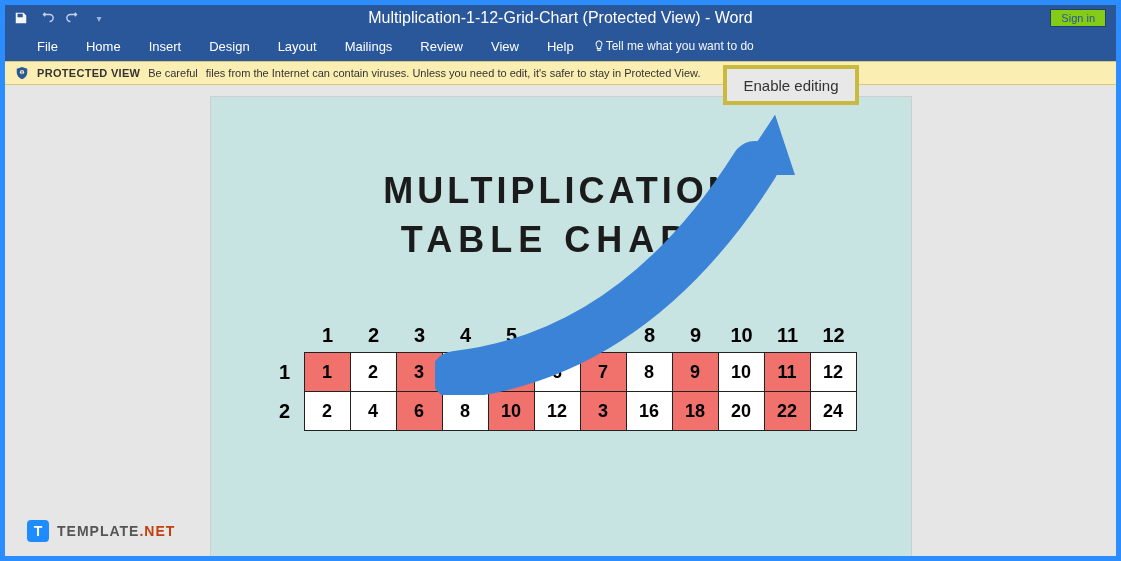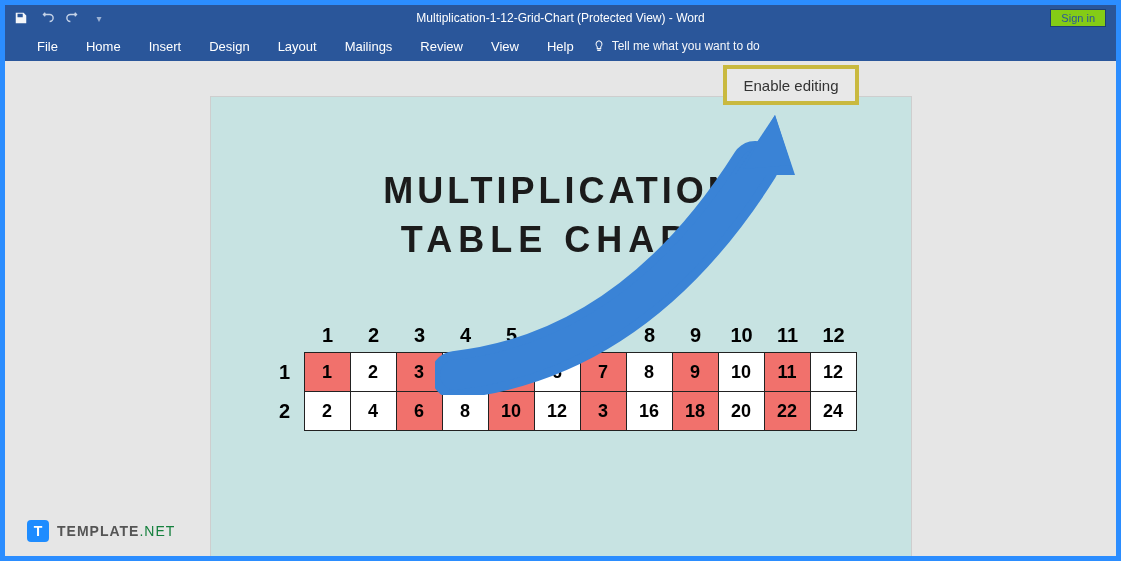--- a/index.html
+++ b/index.html
@@ -3,26 +3,26 @@
 <meta charset="utf-8">
 <style>
   * { box-sizing: border-box; margin: 0; padding: 0; }
   html, body { width: 1121px; height: 561px; overflow: hidden; font-family: "Segoe UI", Arial, sans-serif; }
   .frame { width: 1121px; height: 561px; background: #2b8dff; padding: 5px; position: relative; }
   .app { width: 100%; height: 100%; background: #e6e6e6; position: relative; overflow: hidden; }
   
   .titlebar { height: 26px; background: #2a569a; display: flex; align-items: center; color: #fff; font-size: 12px; position: relative; }
   .titlebar .qat { display: flex; align-items: center; gap: 10px; padding-left: 8px; }
   .titlebar .qat .ico { width: 16px; height: 16px; display: flex; align-items: center; justify-content: center; opacity: .95; }
-  .titlebar .title-center { position: absolute; left: 0; right: 0; text-align: center; pointer-events: none; font-size: 12px; }
+  .titlebar .title-center { position: absolute; left: 0; right: 0; text-align: center; pointer-events: none; font-size: 16px; }
   .titlebar .signin { margin-left: auto; margin-right: 10px; background: #84cc16; color: #2a569a; border: 1px solid #1d3f73; font-size: 11px; padding: 2px 10px; cursor: pointer; pointer-events: auto; }
   
   .menubar { height: 30px; background: #2a569a; display: flex; align-items: center; padding: 0 18px; gap: 0; color: #fff; font-size: 13px; }
   .menubar .tab { padding: 6px 14px; cursor: pointer; }
-  .menubar .tell { display: flex; align-items: center; gap: 6px; margin-left: 4px; opacity: .95; font-size: 12px; }
+  .menubar .tell { display: flex; align-items: center; margin-left: 4px; opacity: .95; font-size: 12px; }
   .menubar .bulb { width: 14px; height: 14px; }
   
   .protbar { height: 24px; background: #fbeeb3; border-top: 1px solid #d8c97a; border-bottom: 1px solid #d8c97a; display: flex; align-items: center; font-size: 11px; color: #333; padding: 0 10px; gap: 8px; }
   .protbar .shield { width: 14px; height: 14px; color: #2a569a; }
   .protbar .pv-title { font-weight: 700; letter-spacing: .3px; }
   
   .doc-area { position: absolute; top: 80px; left: 0; right: 0; bottom: 0; background: #e6e6e6; display: flex; justify-content: center; overflow: hidden; }
   .page { margin-top: 12px; width: 700px; background: #c7e3e2; box-shadow: 0 0 0 1px rgba(0,0,0,.1); padding: 70px 40px 20px; position: relative; }
   .page h1 { text-align: center; font-weight: 800; letter-spacing: 4px; color: #1b1b1b; font-size: 36px; line-height: 1.35; }
   .page h1 .line2 { display: block; letter-spacing: 6px; }
@@ -34,21 +34,21 @@
   .cell { border: 1px solid #222; height: 40px; display: flex; align-items: center; justify-content: center; font-size: 18px; font-weight: 600; background: #fff; margin: -1px 0 0 -1px; }
   .cell.odd { background: #f1716c; }
   
   .enable-callout { position: absolute; top: 60px; left: 718px; width: 136px; height: 40px; background: #e8e8e8; border: 4px solid #c9b93f; display: flex; align-items: center; justify-content: center; font-size: 15px; color: #333; cursor: pointer; z-index: 30; }
   
   .arrow-svg { position: absolute; top: 100px; left: 430px; width: 370px; height: 290px; z-index: 20; pointer-events: none; }
   
   .watermark { position: absolute; left: 22px; bottom: 14px; display: flex; align-items: center; gap: 8px; z-index: 40; }
   .watermark .wm-logo { width: 22px; height: 22px; background: #1e8cff; border-radius: 4px; display: flex; align-items: center; justify-content: center; color: #fff; font-weight: 800; font-size: 14px; }
   .watermark .wm-text { font-weight: 800; letter-spacing: 1px; color: #555; font-size: 14px; }
-  .watermark .wm-net { color: #15803d; font-weight: 400; }
+  .watermark .wm-net { color: #c2410c; font-weight: 700; }
 </style>
 </head>
 <body>
 
 <div class="frame">
   <div class="app">
 
     <div class="titlebar">
       <div class="qat">
         <span class="ico">
@@ -83,20 +83,31 @@
       <div class="tab">View</div>
       <div class="tab">Help</div>
       <div class="tell">
         <svg class="bulb" viewBox="0 0 16 16">
             <path fill="none" stroke="#fff" stroke-width="1.2" d="M8 2a4 4 0 0 0-2 7v2h4v-2a4 4 0 0 0-2-7zM6 13h4"></path>
           </svg>
         <span>Tell me what you want to do</span>
       </div>
     </div>
 
+    <div class="protbar">
+      <svg class="shield" viewBox="0 0 16 16">
+          <path fill="#2a569a" d="M8 1l6 2v4c0 4-3 7-6 8-3-1-6-4-6-8V3l6-2z"></path>
+          <circle cx="8" cy="7" r="2.4" fill="#fbeeb3"></circle>
+          <rect x="7.4" y="5.6" width="1.2" height="2.2" fill="#2a569a"></rect>
+          <rect x="7.4" y="8.2" width="1.2" height="1" fill="#2a569a"></rect>
+        </svg>
+      <span class="pv-title">PROTECTED VIEW</span>
+      <span>Be careful</span>
+      <span>files from the Internet can contain viruses. Unless you need to edit, it's safer to stay in Protected View.</span>
+    </div>
 
     <div class="doc-area">
       <div class="page">
         <h1>
           <span>MULTIPLICATION</span>
           <span class="line2">TABLE  CHART</span>
         </h1>
 
         <div class="chart-wrap">
           <div class="col-headers">

